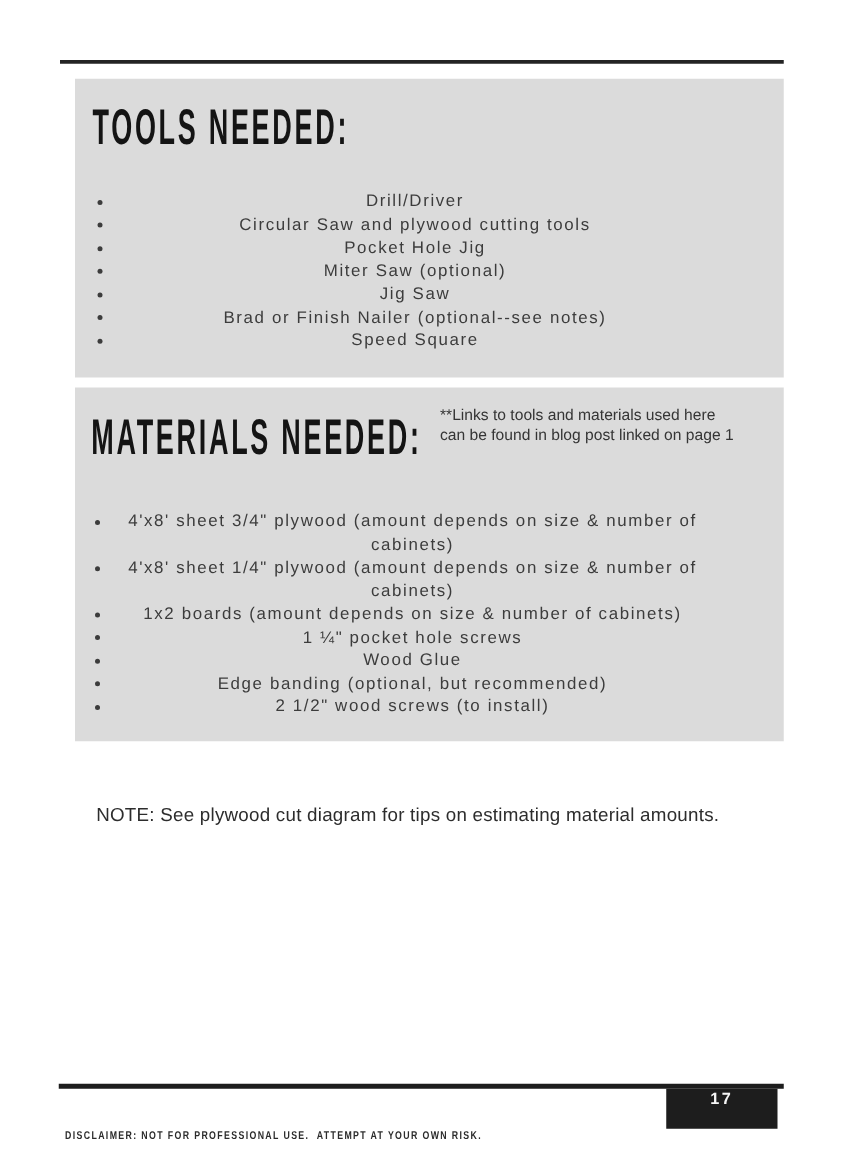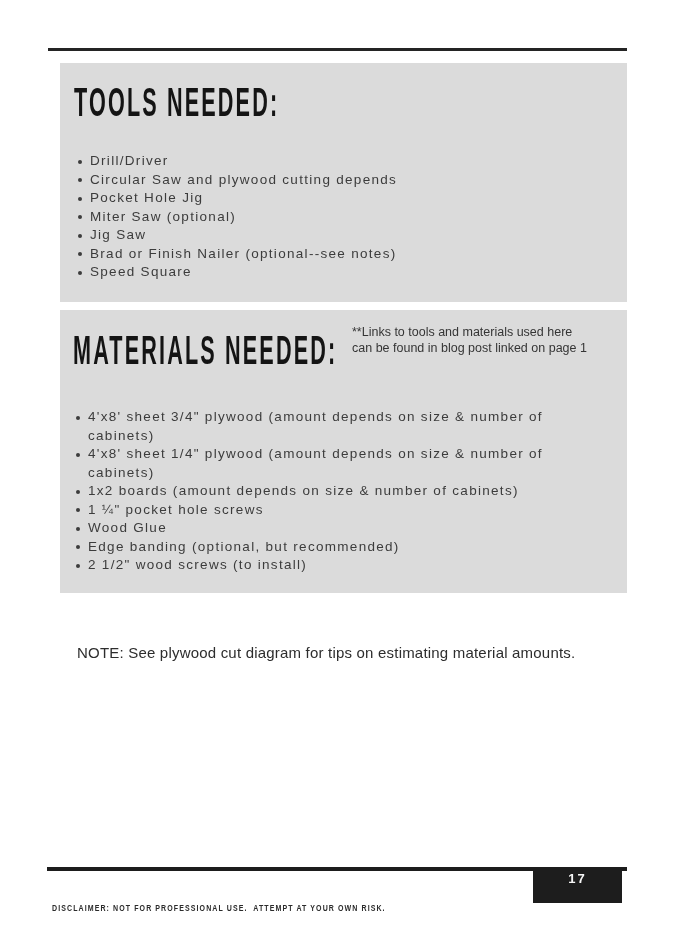--- a/index.html
+++ b/index.html
@@ -44,20 +44,21 @@
   ul.item-list { list-style:none; margin:0; padding:0; }
   .tools-box ul.item-list { margin-top:28px; }
   .materials-box ul.item-list { margin-top:36px; }
   ul.item-list li {
     position:relative;
     padding-left:13px;
     max-width:497px;
     font-size:13.5px; line-height:18.5px;
     letter-spacing:1.3px;
     color:#3c3c3c;
+    text-align:center;
   }
   ul.item-list li::before {
     content:"";
     position:absolute; left:1px; top:7.5px;
     width:4px; height:4px; border-radius:50%;
     background:#3c3c3c;
   }
 
   .note-text {
     position:absolute; left:77px; top:643px;
@@ -89,21 +90,21 @@
 <body>
 
 <div class="page">
 
   <div class="top-rule"></div>
 
   <section class="section-box tools-box">
     <h1 class="big-heading">TOOLS NEEDED:</h1>
     <ul class="item-list">
         <li>Drill/Driver</li>
-        <li>Circular Saw and plywood cutting depends</li>
+        <li>Circular Saw and plywood cutting tools</li>
         <li>Pocket Hole Jig</li>
         <li>Miter Saw (optional)</li>
         <li>Jig Saw</li>
         <li>Brad or Finish Nailer (optional--see notes)</li>
         <li>Speed Square</li>
       </ul>
   </section>
 
   <section class="section-box materials-box">
     <div class="materials-header">

